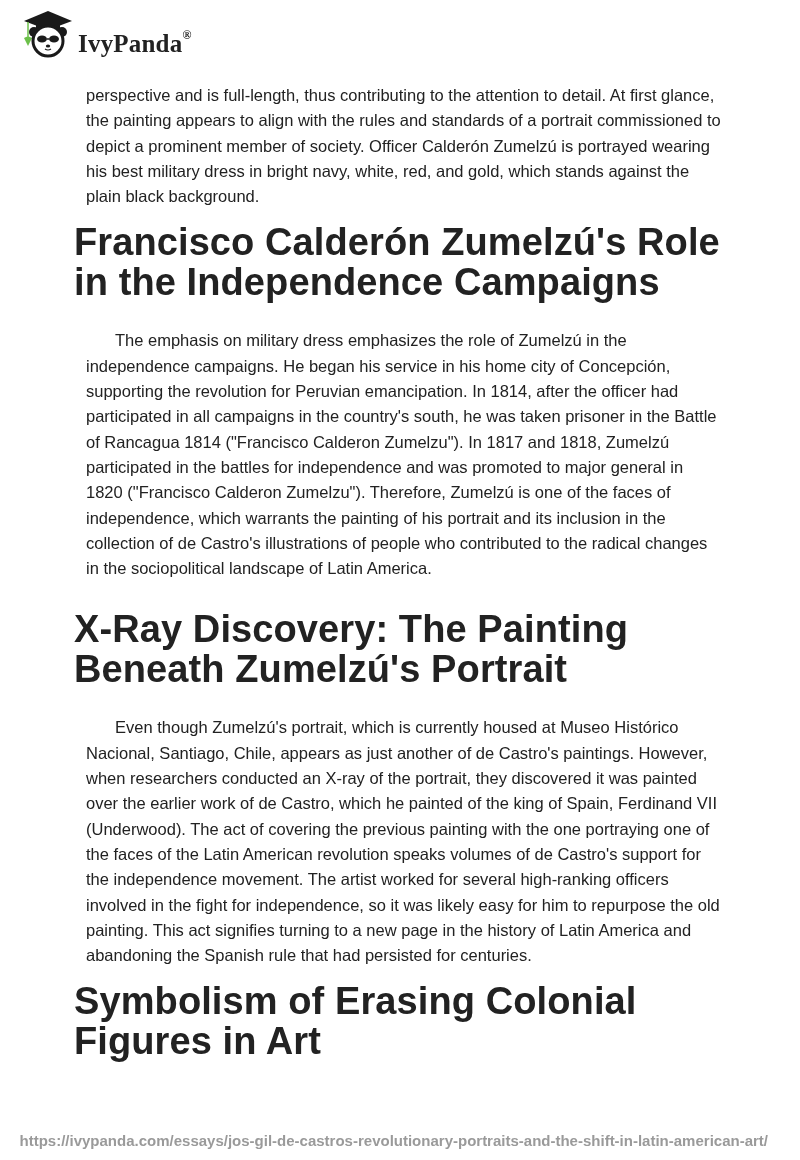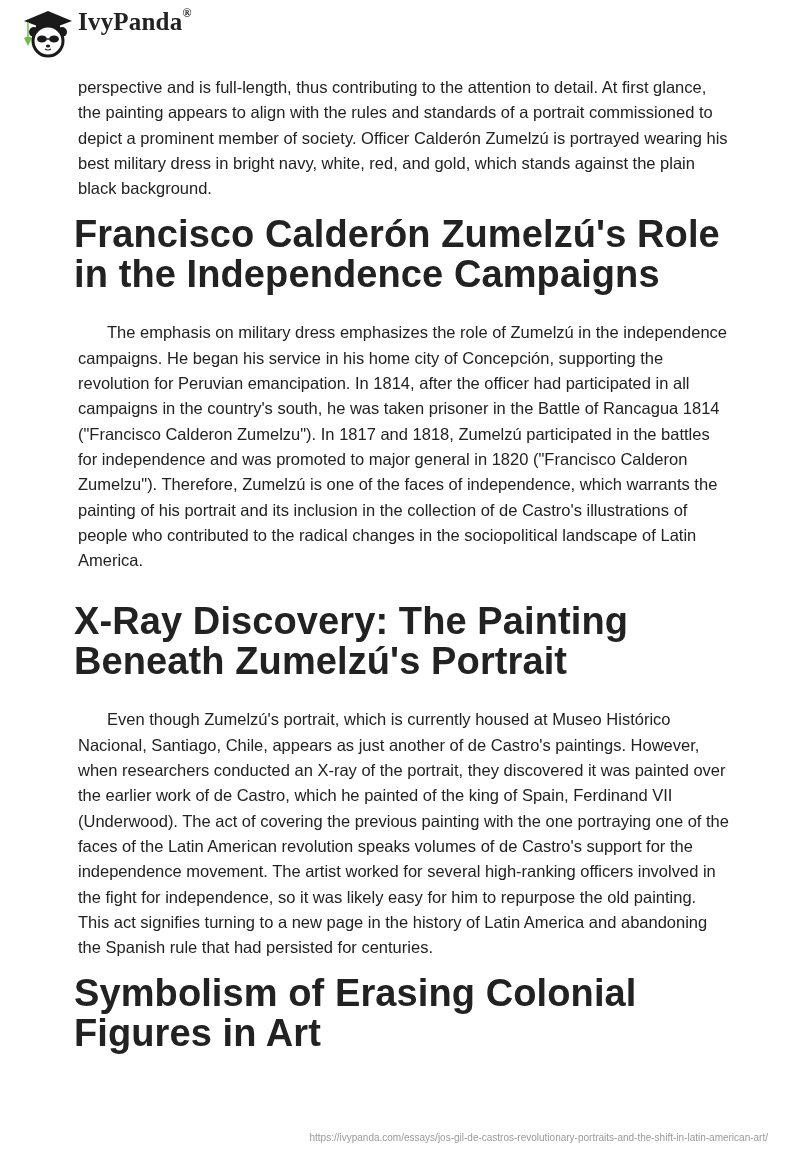--- a/index.html
+++ b/index.html
@@ -1,28 +1,28 @@
 <!DOCTYPE html>
 <html><head>
 <meta charset="utf-8">
 <style>
   html, body { margin: 0; padding: 0; background: #ffffff; }
   body { width: 800px; height: 1160px; position: relative; overflow: hidden;
          font-family: "Liberation Sans", sans-serif; color: #222222; }
   .header { position: absolute; top: 0; left: 0; width: 800px; height: 60px; }
-  .logo { position: absolute; left: 18px; top: 8px; display: flex; align-items: flex-start; }
+  .logo { position: absolute; left: 18px; top: 8px; display: flex; align-items: flex-end; }
   .logo-icon { width: 56px; height: 50px; }
   .logo-text { font-family: "Liberation Serif", serif; font-weight: bold; font-size: 25px; color: #222; margin-left: 4px; letter-spacing: 0.2px; }
   .logo-text sup { font-size: 12px; position: relative; top: -4px; }
   .doc-title { position: absolute; right: 30px; top: 13px; font-size: 13px; color: #8a8a8a; }
   .content { position: absolute; left: 74px; top: 71px; width: 660px; }
-  p { margin: 4px; font-size: 16.5px; line-height: 25.3px; color: #222; }
+  p { margin: 12px; font-size: 16.5px; line-height: 25.3px; color: #222; }
   p.indent { text-indent: 29px; }
   h2 { margin: 0; font-size: 38px; line-height: 40px; font-weight: bold; color: #222; letter-spacing: 0.1px; }
-  .footer-url { position: absolute; right: 32px; top: 1132px; font-size: 10px; color: #9a9a9a; }
+  .footer-url { position: absolute; right: 32px; top: 1132px; font-size: 15px; color: #9a9a9a; font-weight: bold; }
 </style>
 </head>
 <body>
 
 <div class="header">
   <div class="logo">
     <svg class="logo-icon" viewBox="0 0 56 50">
 
       <polygon points="6,13 30,3 54,13 30,22" fill="#1a1a1a"></polygon>
       <rect x="18" y="14" width="24" height="7" fill="#1a1a1a"></rect>

